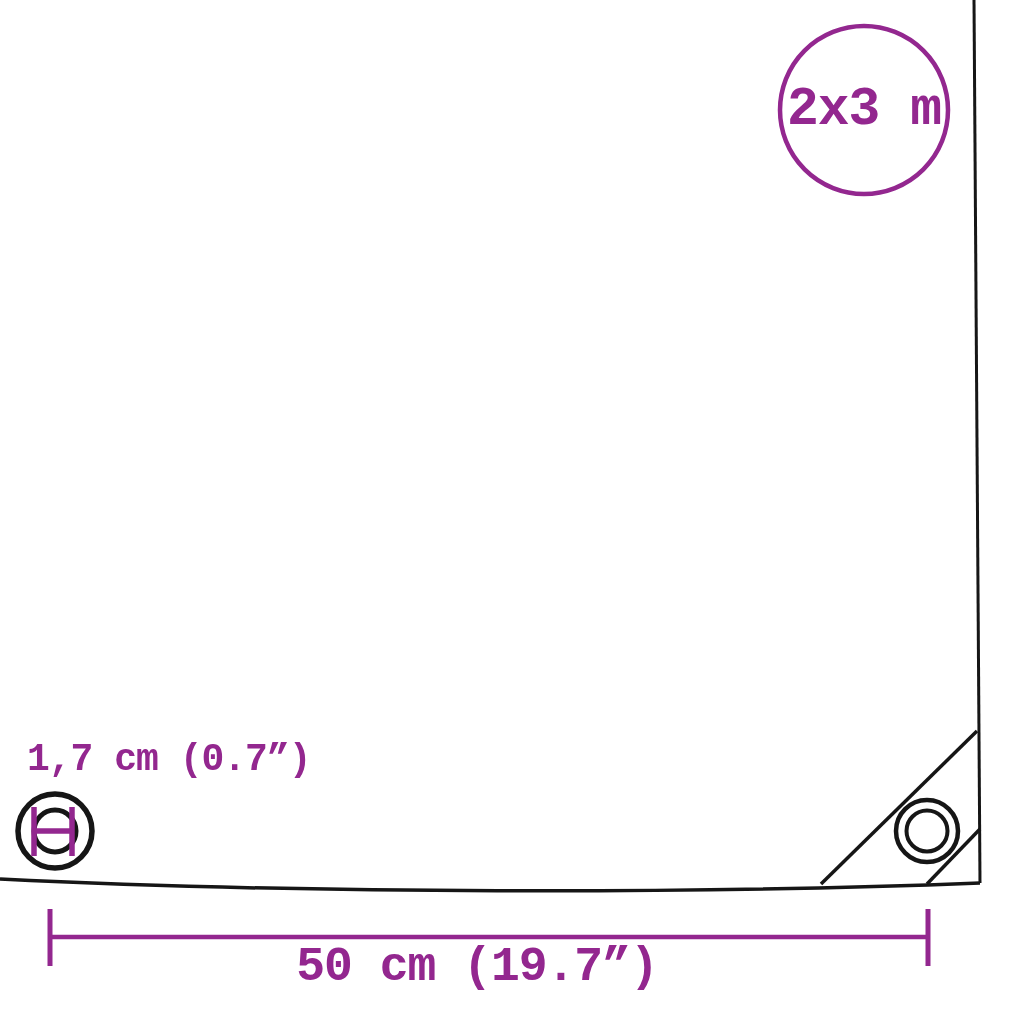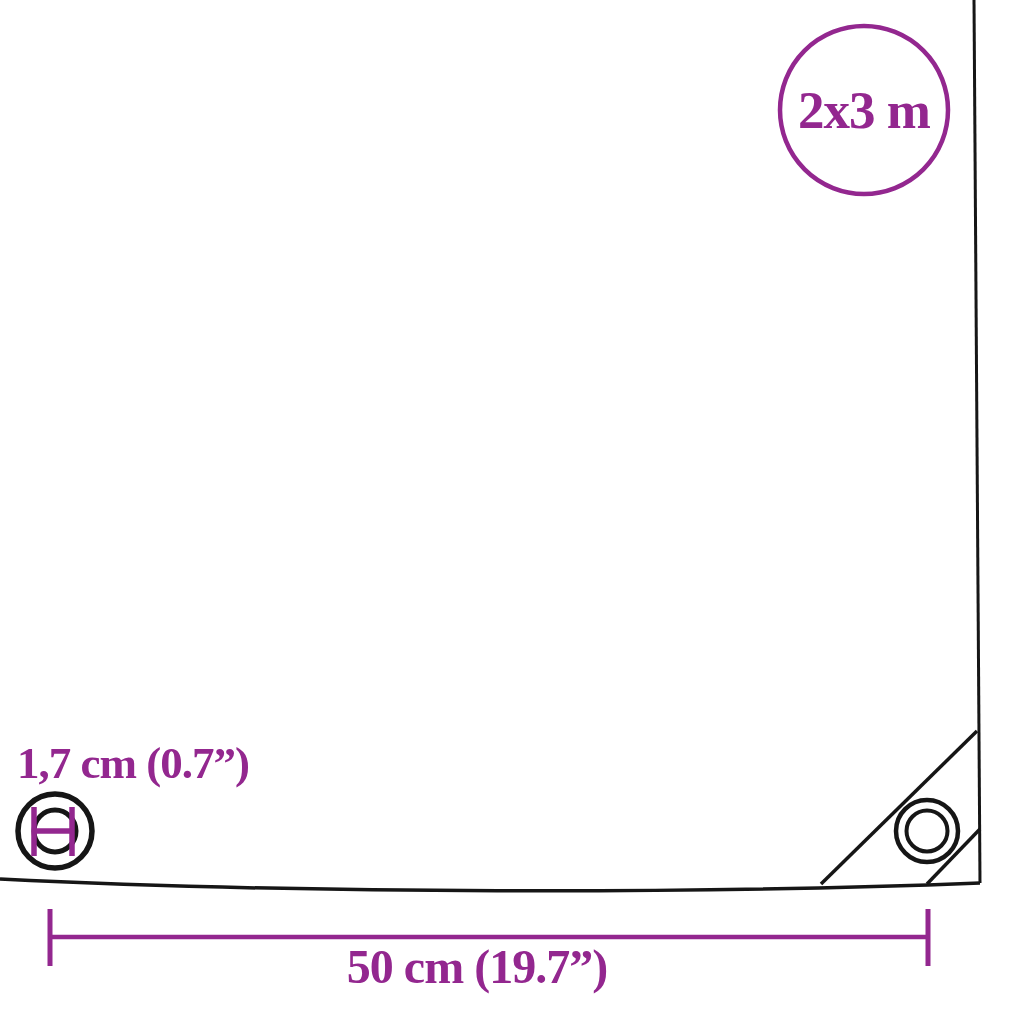--- a/index.html
+++ b/index.html
@@ -8,21 +8,21 @@
     --bg: #ffffff;
   }
   * { margin: 0; padding: 0; box-sizing: border-box; }
   html, body { background: #fff; }
   .canvas {
     position: relative;
     width: 1024px;
     height: 1024px;
     background: var(--bg);
     overflow: hidden;
-    font-family: Liberation Serif, serif;
+    font-family: Liberation Mono, monospace;
   }
   .diagram-svg {
     position: absolute;
     left: 0; top: 0;
     width: 1024px; height: 1024px;
   }
   .stroke-line { stroke: var(--line); fill: none; }
   .stroke-accent { stroke: var(--accent); fill: none; }
   .fill-none { fill: none; }
   .label {
@@ -35,22 +35,22 @@
   }
   .size-badge-label {
     left: 780px; top: 26px;
     width: 168px; height: 168px;
     display: flex;
     align-items: center;
     justify-content: center;
     font-size: 53px;
   }
   .grommet-size-label {
-    left: 17px; top: 741px;
-    font-size: 45px;
+    left: 27px; top: 741px;
+    font-size: 38px;
   }
   .width-dimension-label {
     left: 277px; top: 943px;
     width: 400px;
     text-align: center;
     font-size: 48px;
   }
 </style>
 </head>
 <body>

